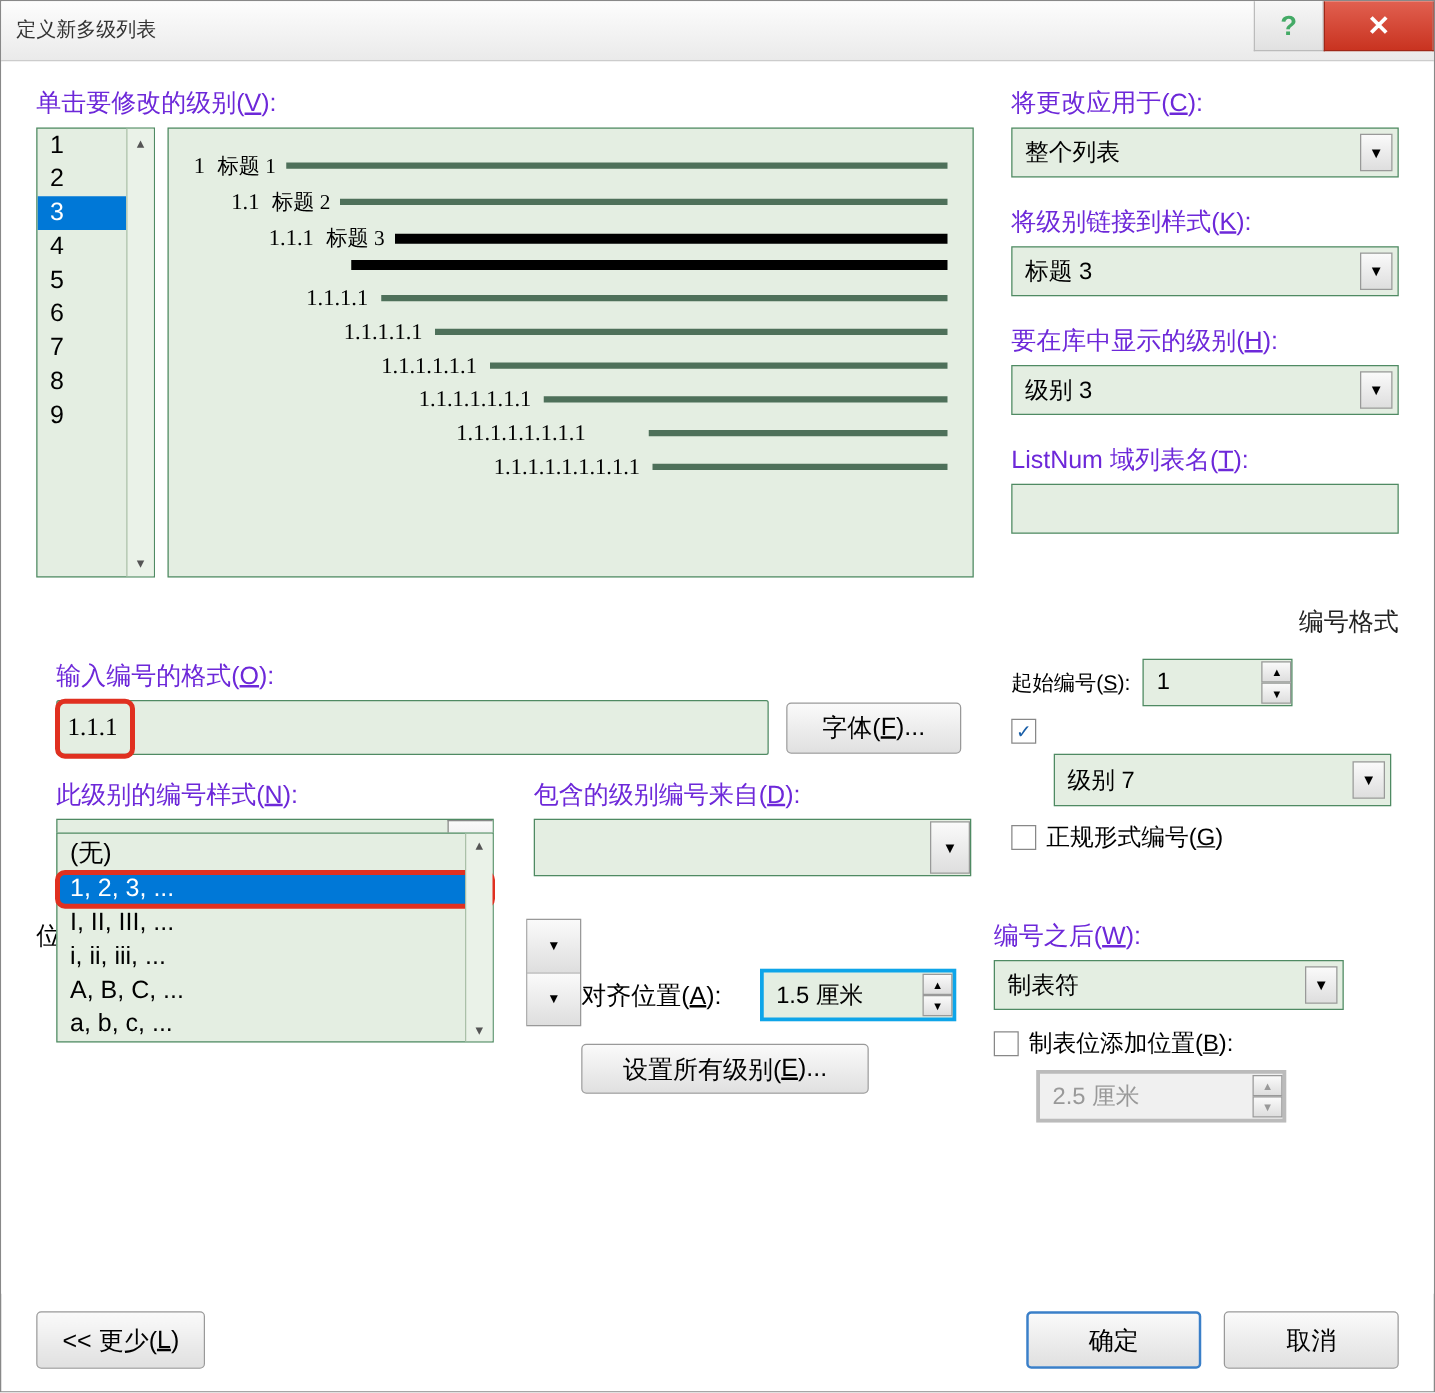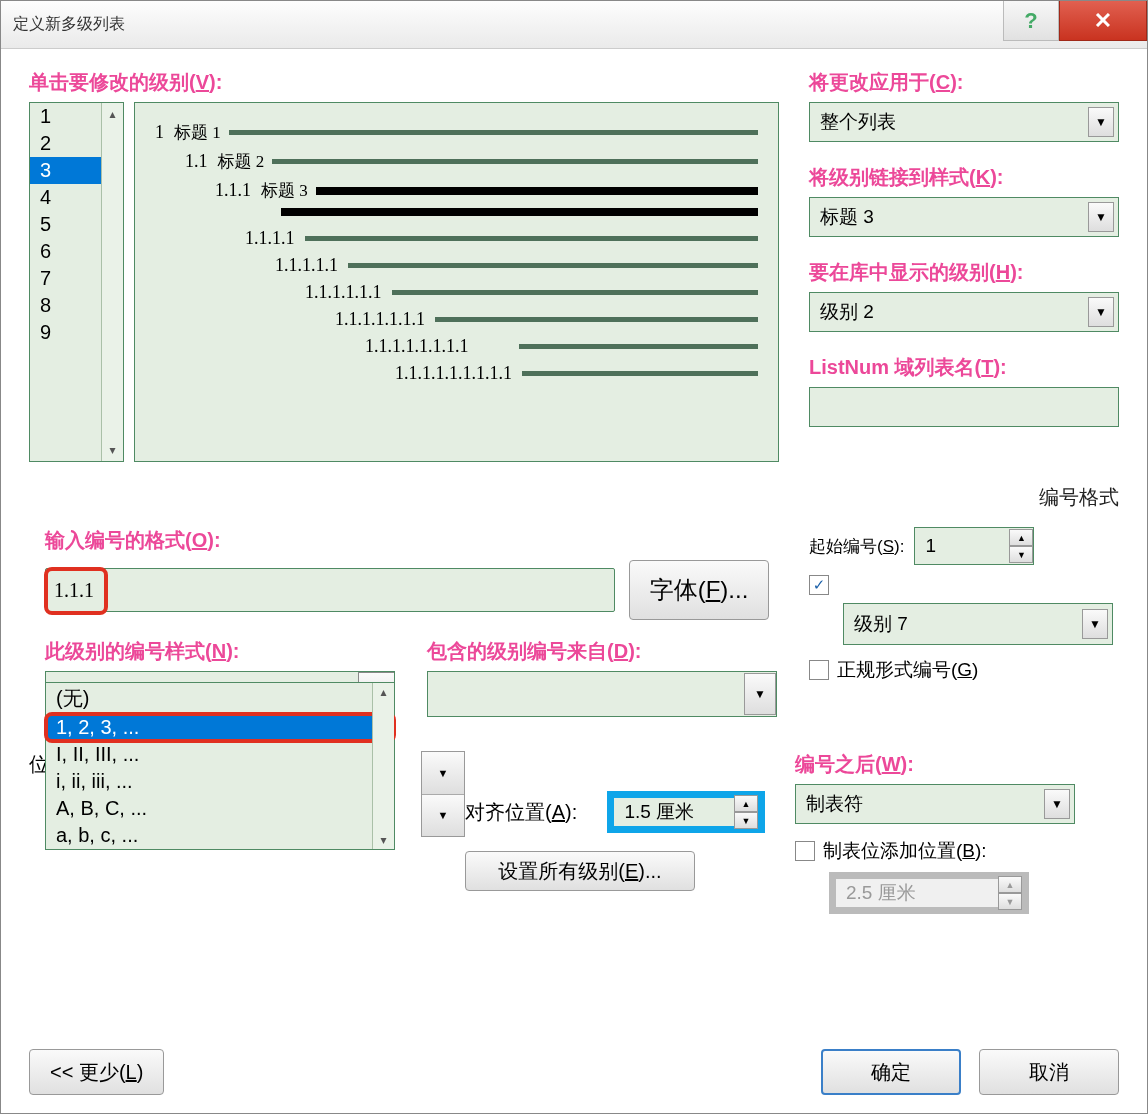--- a/index.html
+++ b/index.html
@@ -66,21 +66,21 @@
       font-weight: bold;
     }
     .body {
       flex: 1;
       padding: 20px 28px 12px 28px;
       background: #fff;
     }
     .row { display: flex; gap: 30px; }
     .left-col { flex: 1; }
     .right-col { width: 310px; }
-    .label { font-size: 20px; color: #ec4899; margin-bottom: 6px; display: block; font-weight: bold; }
+    .label { font-size: 20px; color: #6d28d9; margin-bottom: 6px; display: block; }
     .u { text-decoration: underline; }
     .level-list-row { display: flex; gap: 10px; margin-bottom: 14px; }
     .level-list-container {
       width: 95px;
       height: 360px;
       border: 1px solid #4f8a63;
       background: #e4eee2;
       display: flex;
     }
     .level-list {
@@ -220,25 +220,25 @@
       border-radius: 8px;
       pointer-events: none;
     }
     .number-format-text {
       padding-left: 8px;
       font-size: 20px;
       font-family: serif;
     }
     .font-button {
       width: 140px;
-      height: 60px;
+      height: 41px;
       background: linear-gradient(#fafafa, #e0e0e0);
       border: 1px solid #999;
       border-radius: 4px;
-      font-size: 24px;
+      font-size: 20px;
       display: flex;
       align-items: center;
       justify-content: center;
     }
     .two-col {
       display: flex;
       gap: 30px;
       margin-bottom: 8px;
     }
     .col50 { flex: 1; }
@@ -381,21 +381,21 @@
     .position-row {
       display: flex;
       align-items: center;
       gap: 4px;
       margin-bottom: 14px;
     }
     .pos-label { width: 160px; font-size: 20px; }
     .pos-spinner {
       width: 180px;
       height: 42px;
-      border: 7px solid #0ea5e9;
+      border: 3px solid #0ea5e9;
       background: #e4eee2;
       display: flex;
       align-items: center;
     }
     .pos-spinner-val {
       flex: 1;
       padding-left: 10px;
       font-size: 19px;
     }
     .pos-spinner.disabled {
@@ -577,21 +577,21 @@
           <div class="select">
             <span>标题 3</span>
             <span class="select-arrow">▼</span>
           </div>
         </div>
         <div class="field-group">
           <span class="label">
             <span>要在库中显示的级别(</span><span class="u">H</span><span>):</span>
           </span>
           <div class="select">
-            <span>级别 2</span>
+            <span>级别 3</span>
             <span class="select-arrow">▼</span>
           </div>
         </div>
         <div class="field-group">
           <span class="label">
             <span>ListNum 域列表名(</span><span class="u">T</span><span>):</span>
           </span>
           <div class="text-input">
             <span></span>
           </div>

